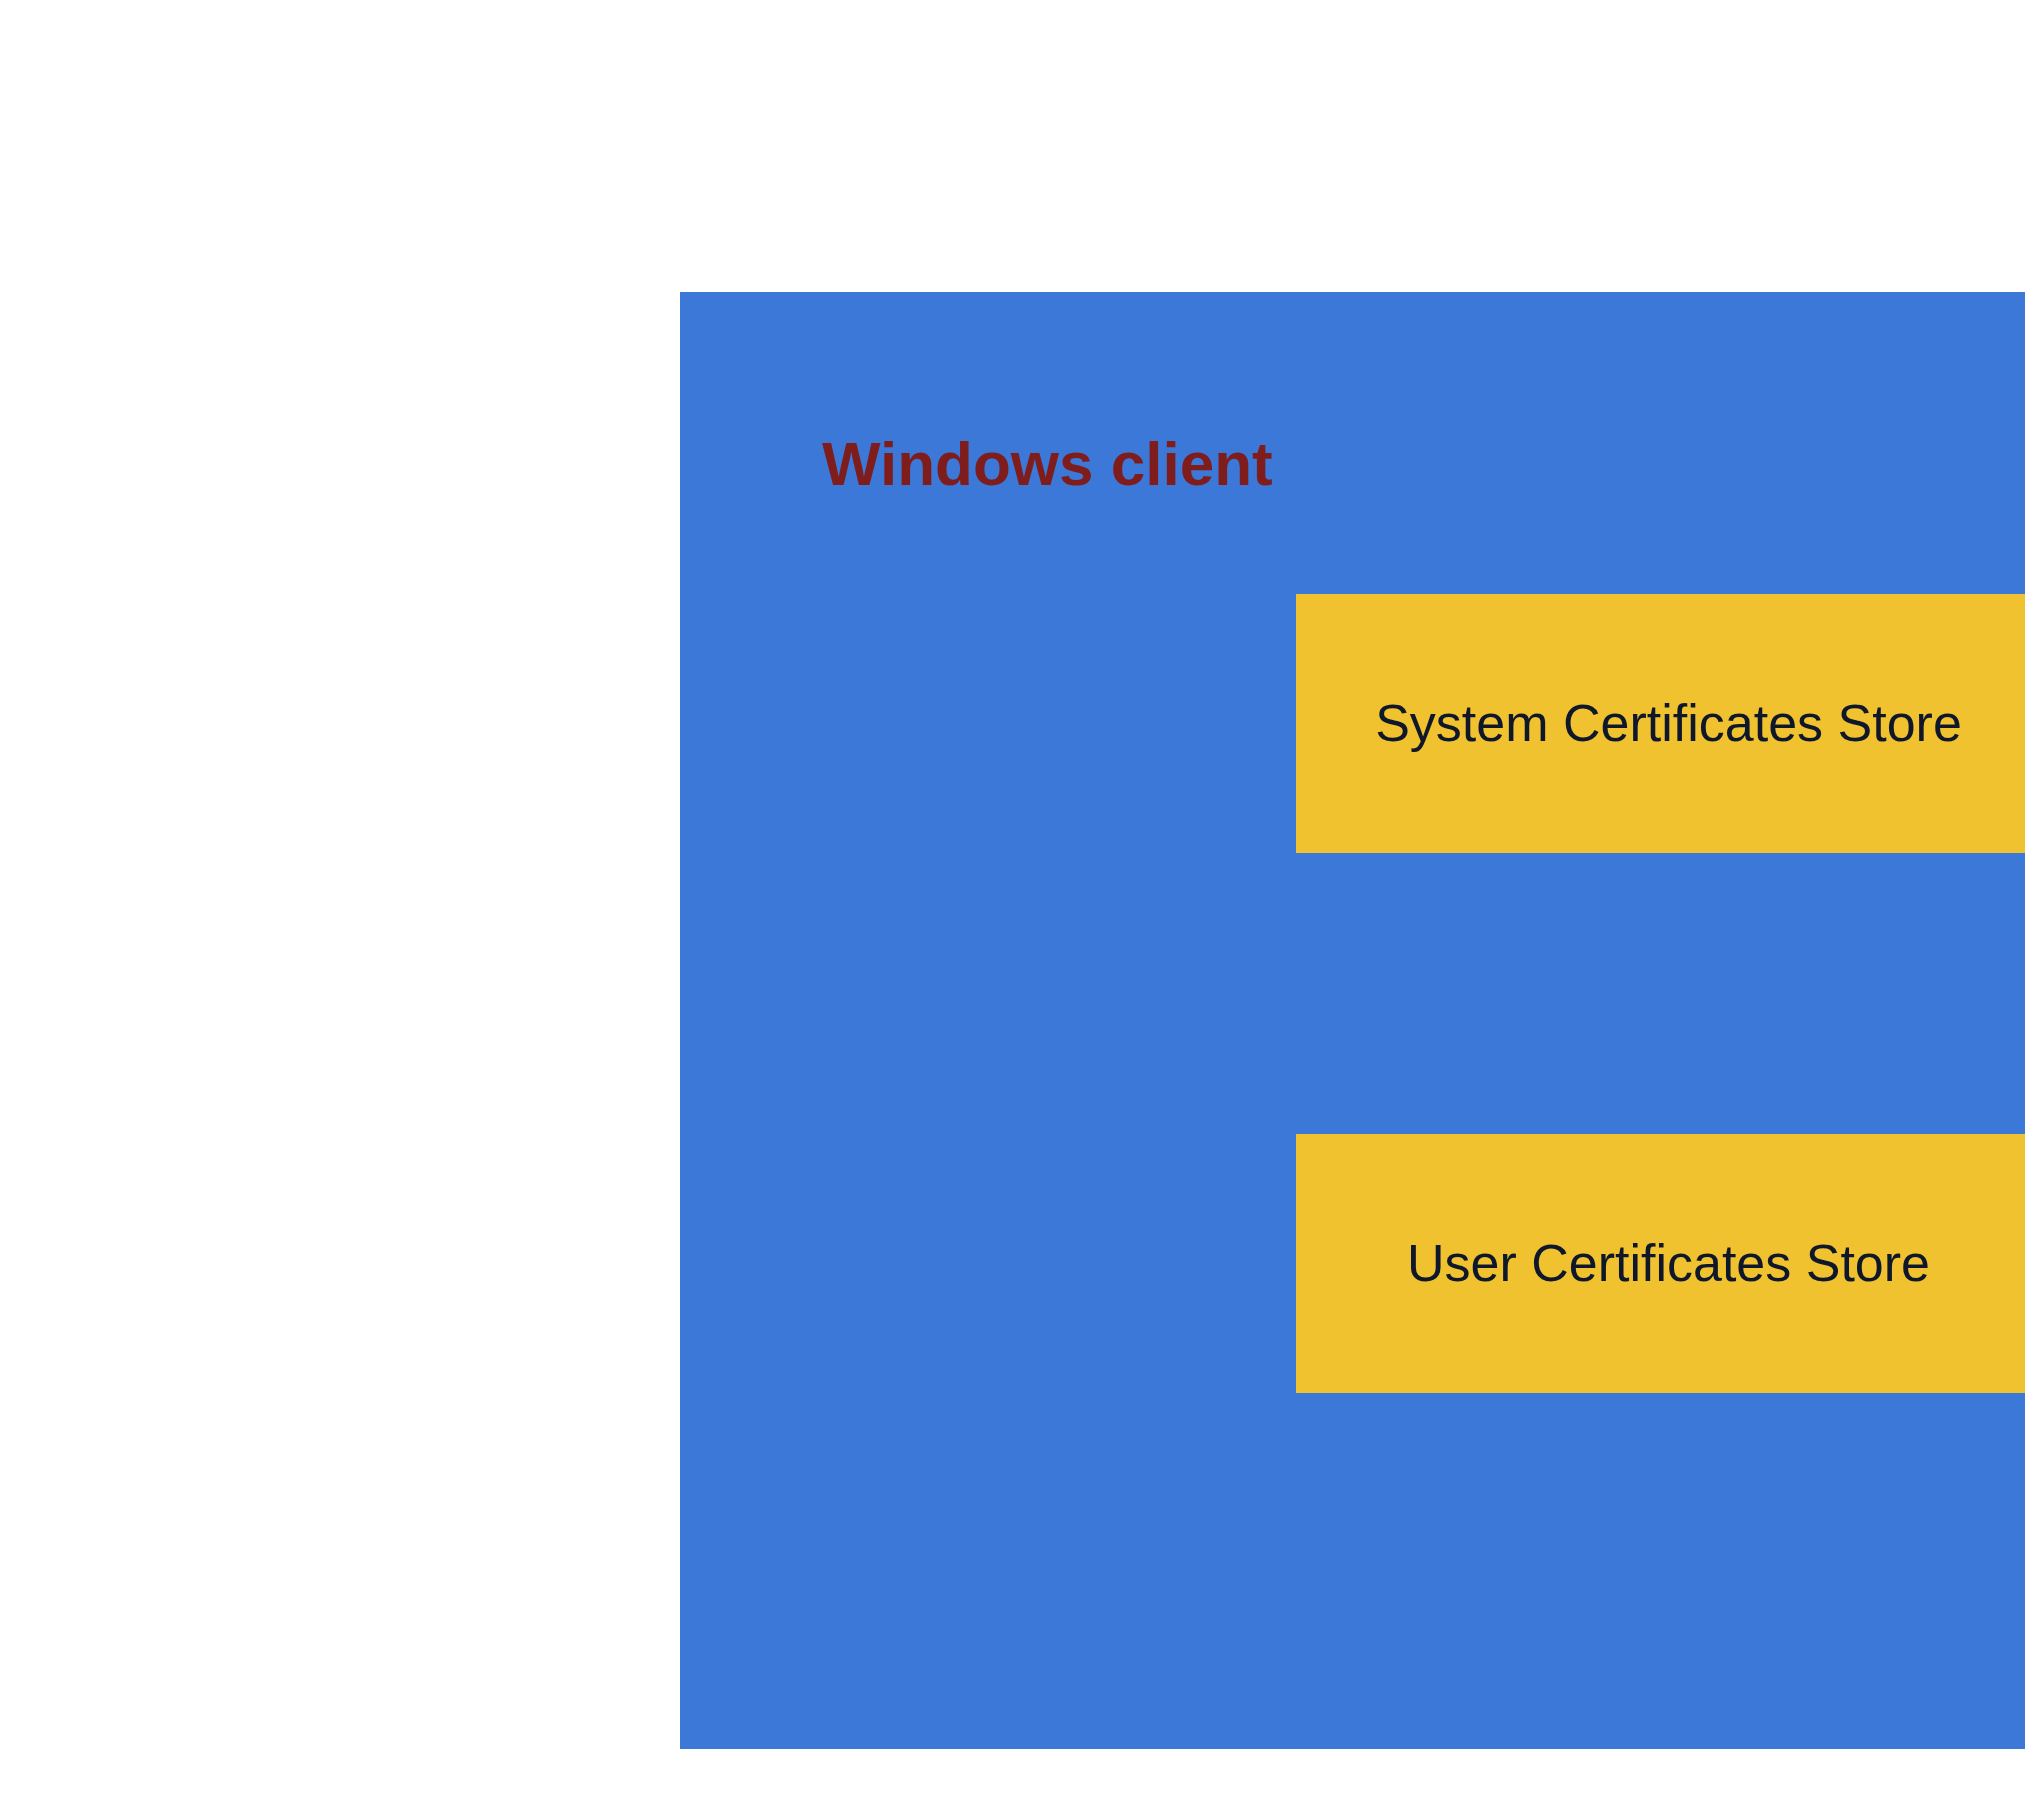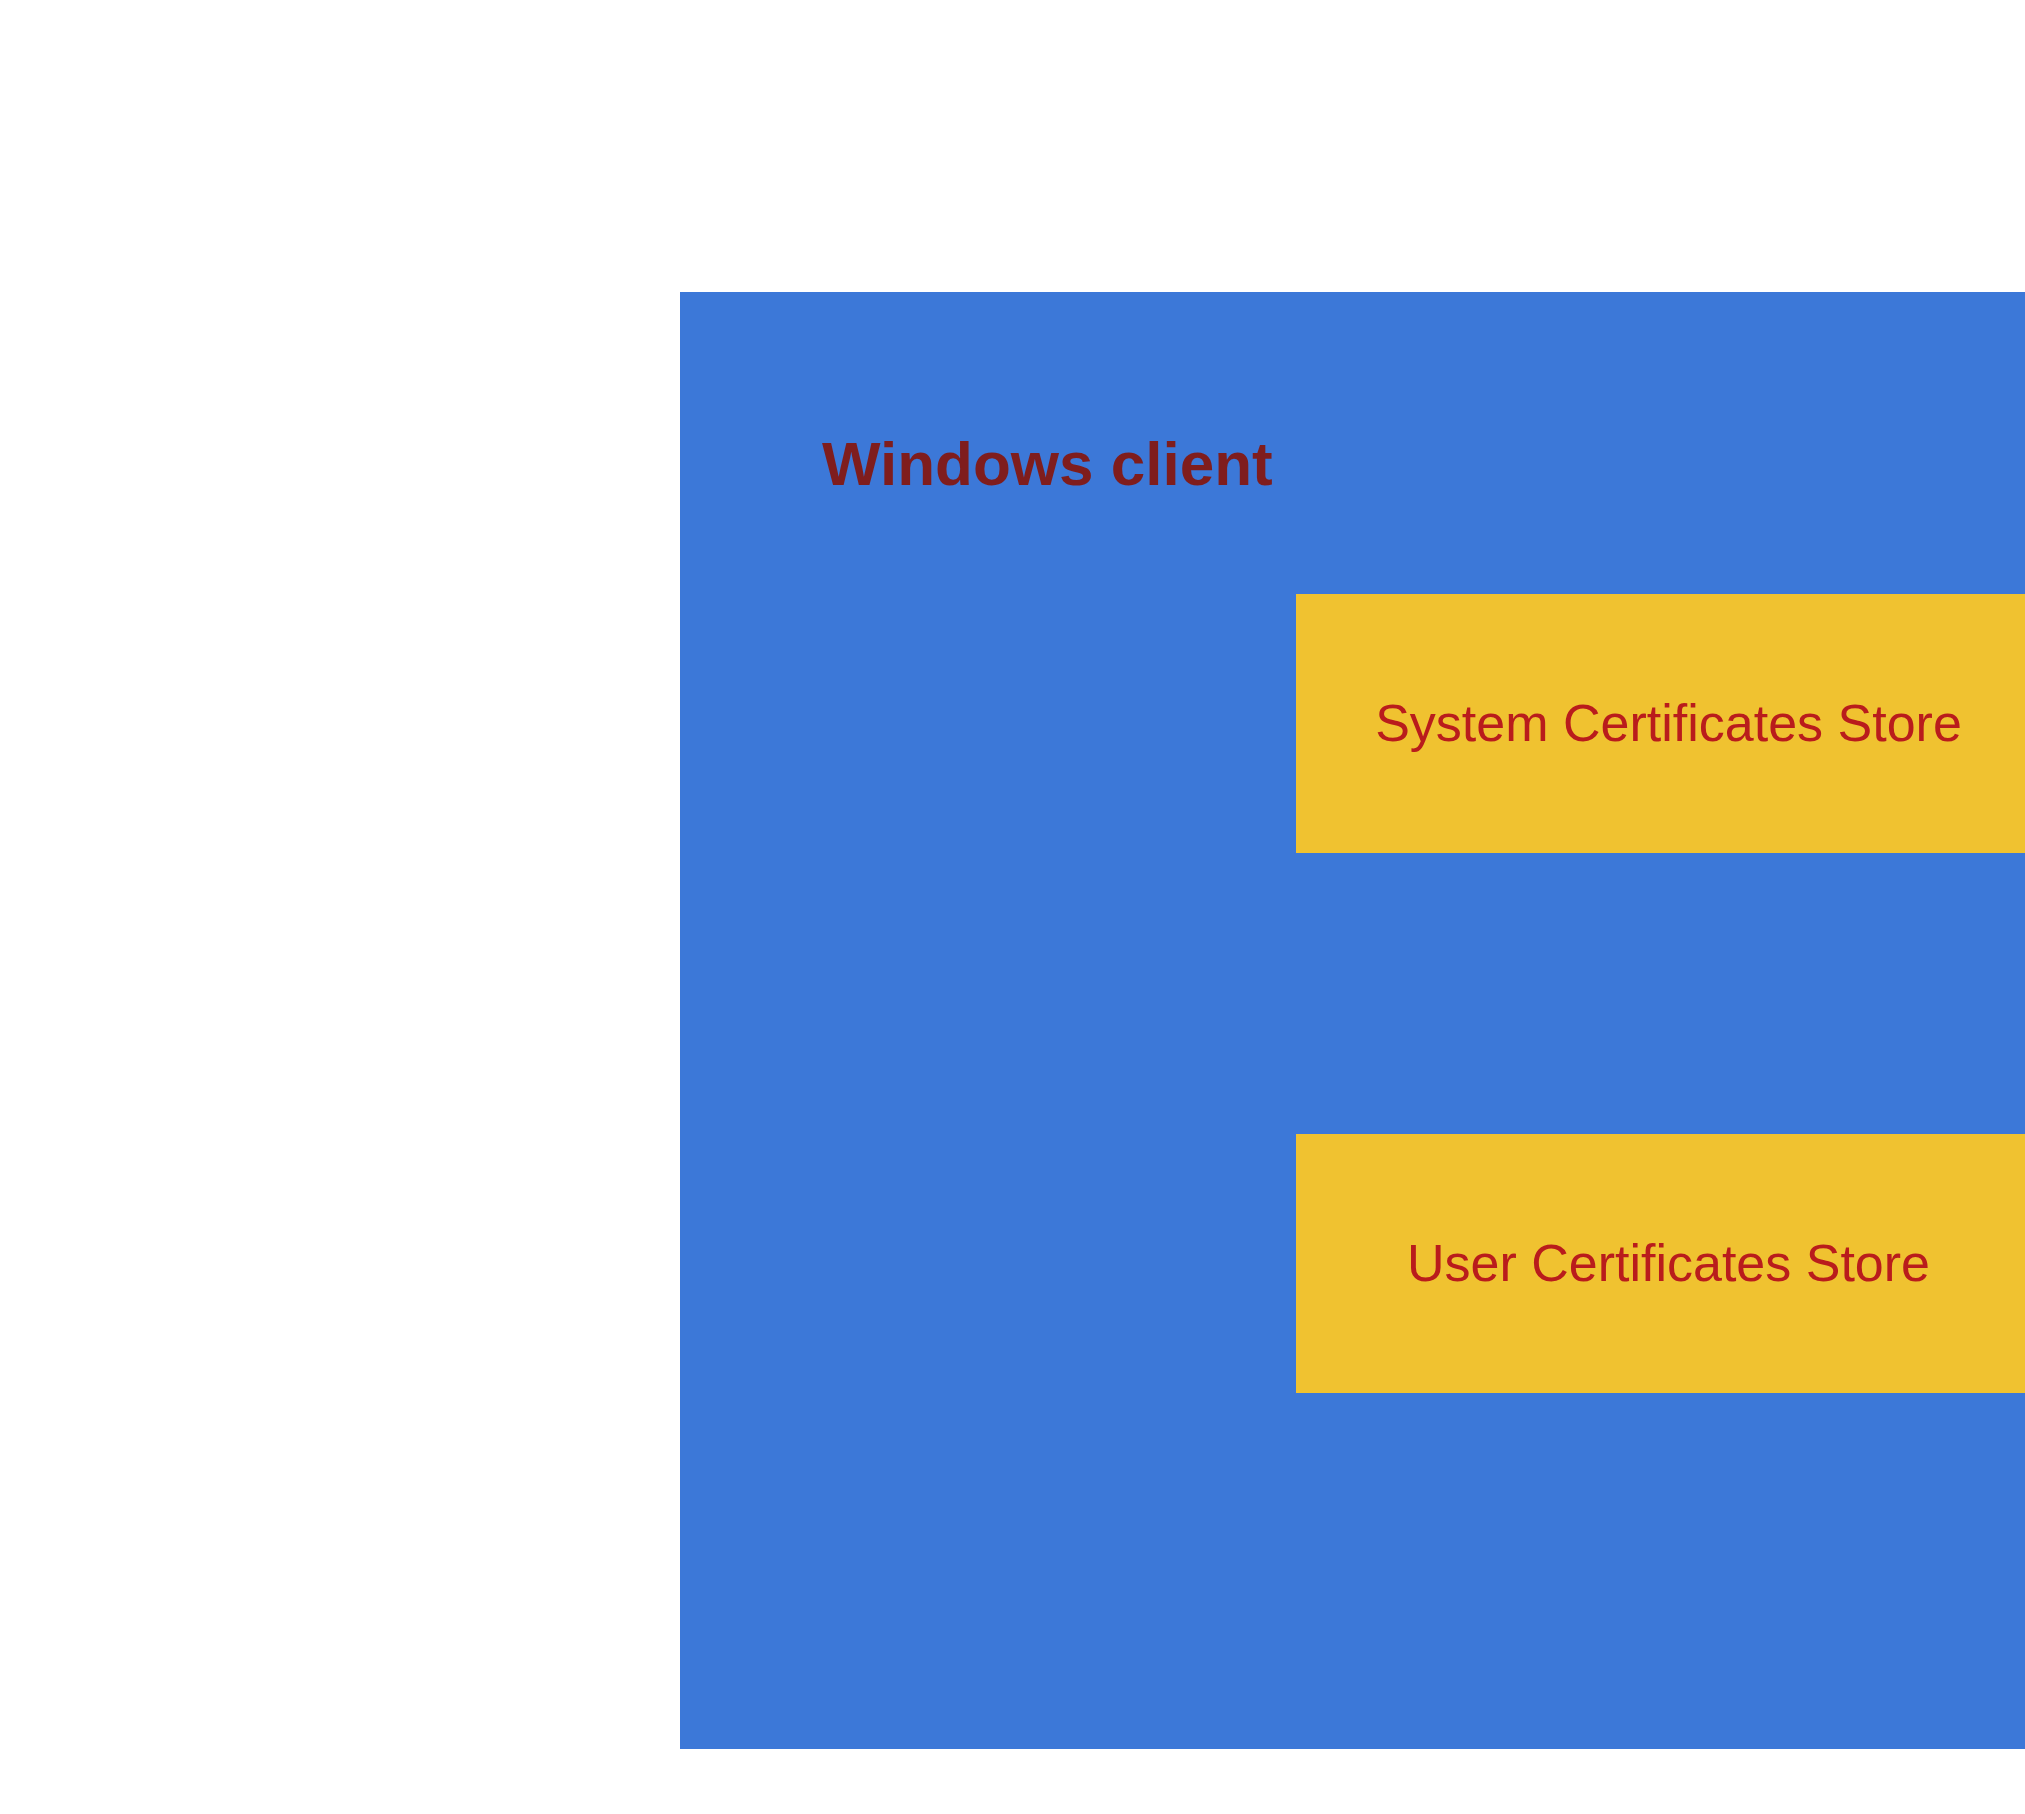--- a/index.html
+++ b/index.html
@@ -49,21 +49,21 @@
   
   .store-box {
     position: absolute;
     background: #f0c230;
     display: flex;
     align-items: center;
     justify-content: center;
   }
   .store-box .box-label {
     font-size: 52px;
-    color: #b91c1c;
+    color: #0f172a;
     text-align: center;
     white-space: pre;
     line-height: 1.15;
   }
 
   #store-system {
     left: 1296px;
     top: 594px;
     width: 745px;
     height: 259px;

